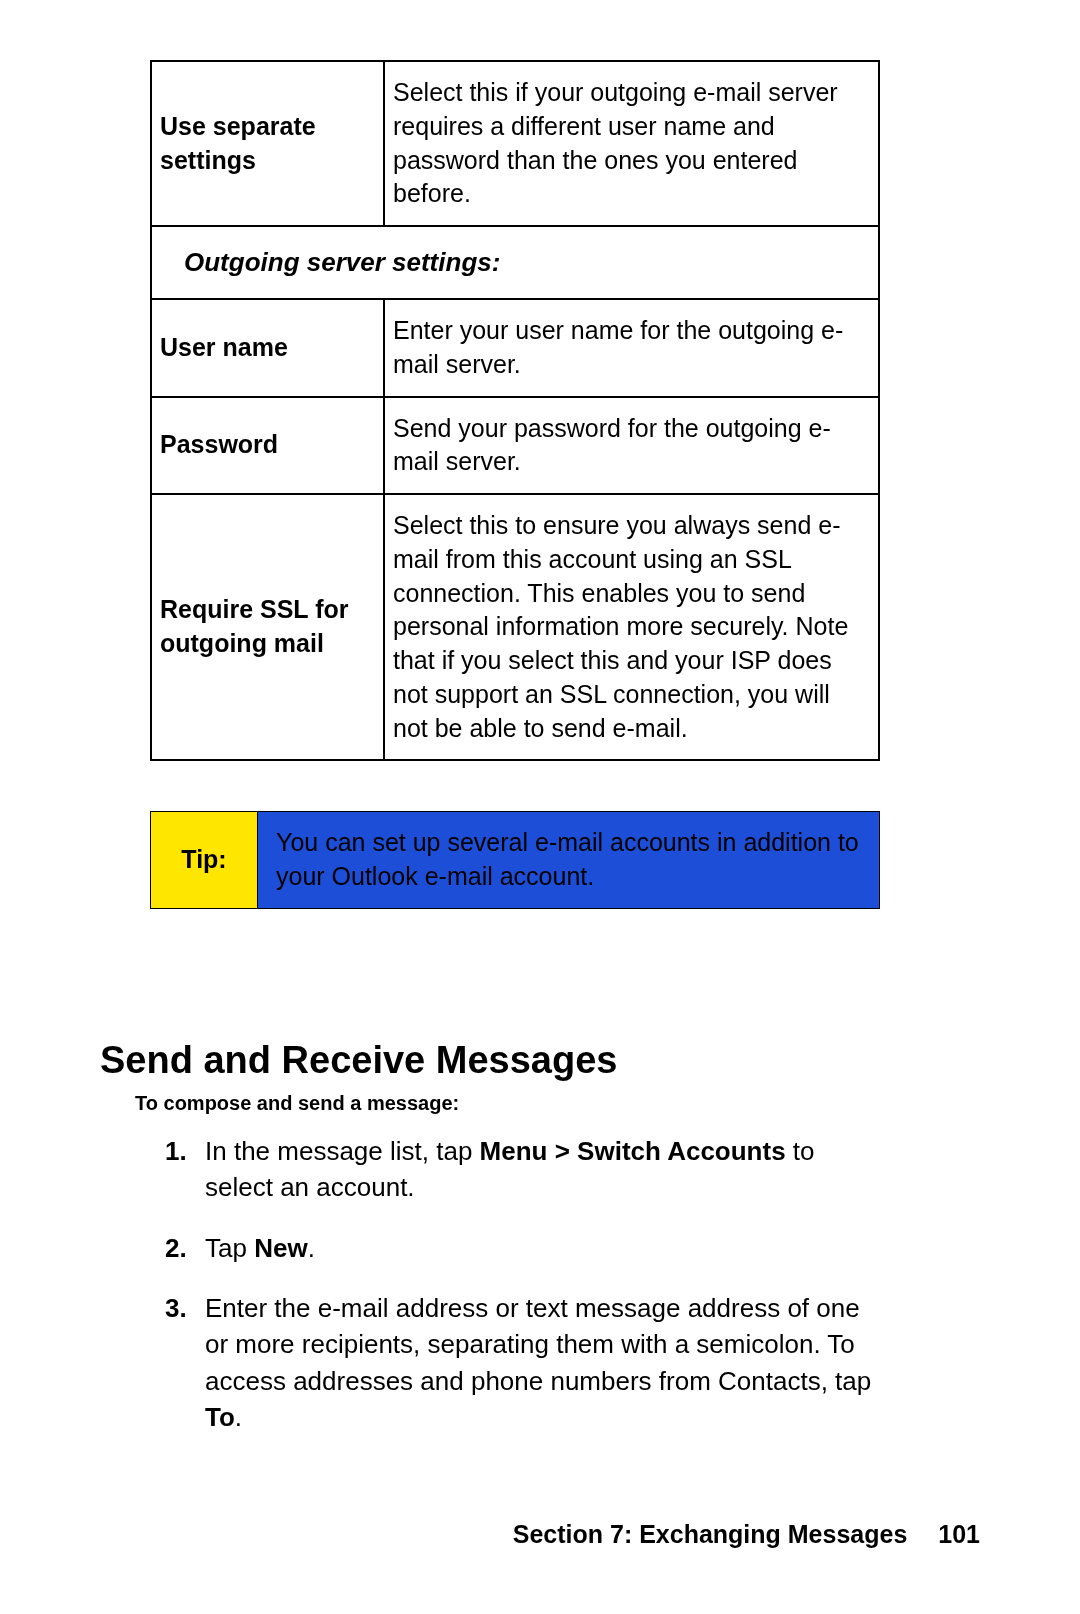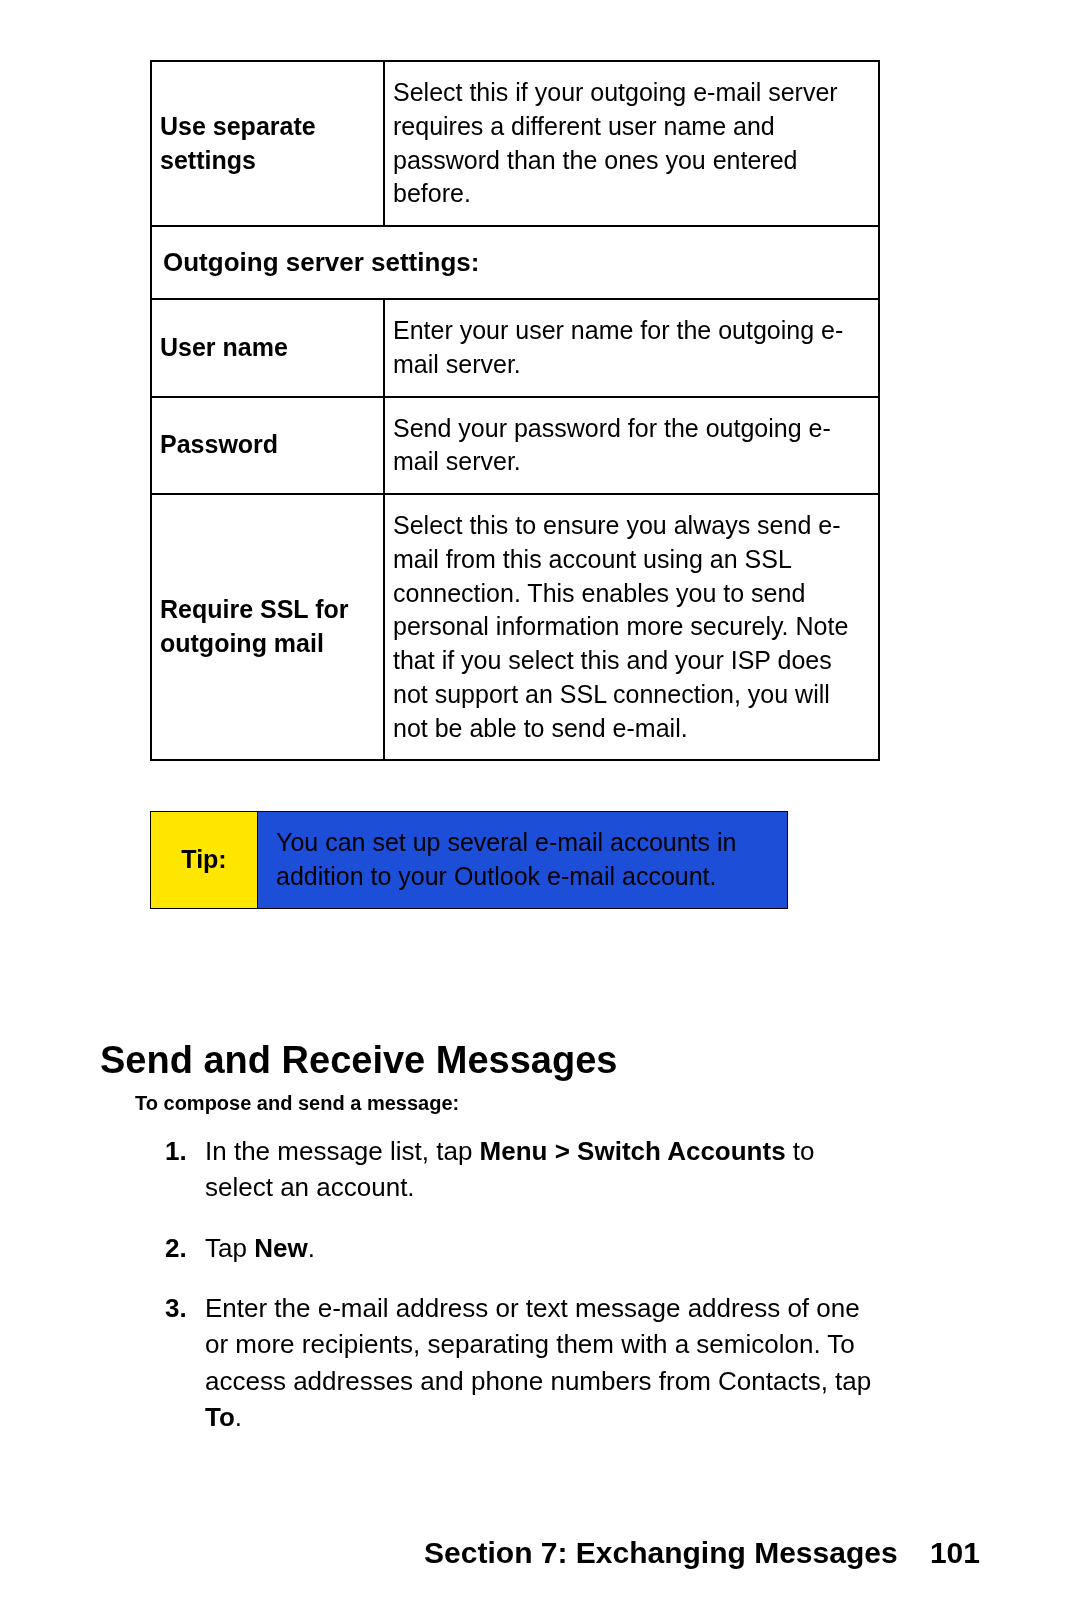--- a/index.html
+++ b/index.html
@@ -31,26 +31,27 @@
     vertical-align: middle;
     text-align: left;
   }
   table.settings .label-col {
     width: 205px;
     font-weight: 700;
   }
   table.settings .section-row td {
     font-weight: 700;
     font-size: 26px;
-    padding: 18px 11px;
+    padding: 18px 32px;
+    font-style: italic;
   }
 
   table.tip {
     border-collapse: collapse;
-    width: 638px;
+    width: 730px;
     margin-left: 50px;
     margin-top: 10px;
   }
   table.tip td {
     border: 1px solid #000;
     font-size: 25px;
     line-height: 1.35;
     vertical-align: middle;
     padding: 14px 18px;
   }
@@ -89,23 +90,23 @@
   }
   ol.steps li .num {
     position: absolute;
     left: 0;
     font-weight: 700;
   }
   .bold { font-weight: 700; }
 
   .footer {
     position: absolute;
-    bottom: 44px;
+    bottom: 65px;
     right: 100px;
-    font-size: 30px;
+    font-size: 25px;
   }
   .footer .sec { font-weight: 700; }
   .footer .pg { font-weight: 700; margin-left: 24px; }
 </style>
 </head>
 <body>
 
 <div class="page">
 
   <table class="settings">

